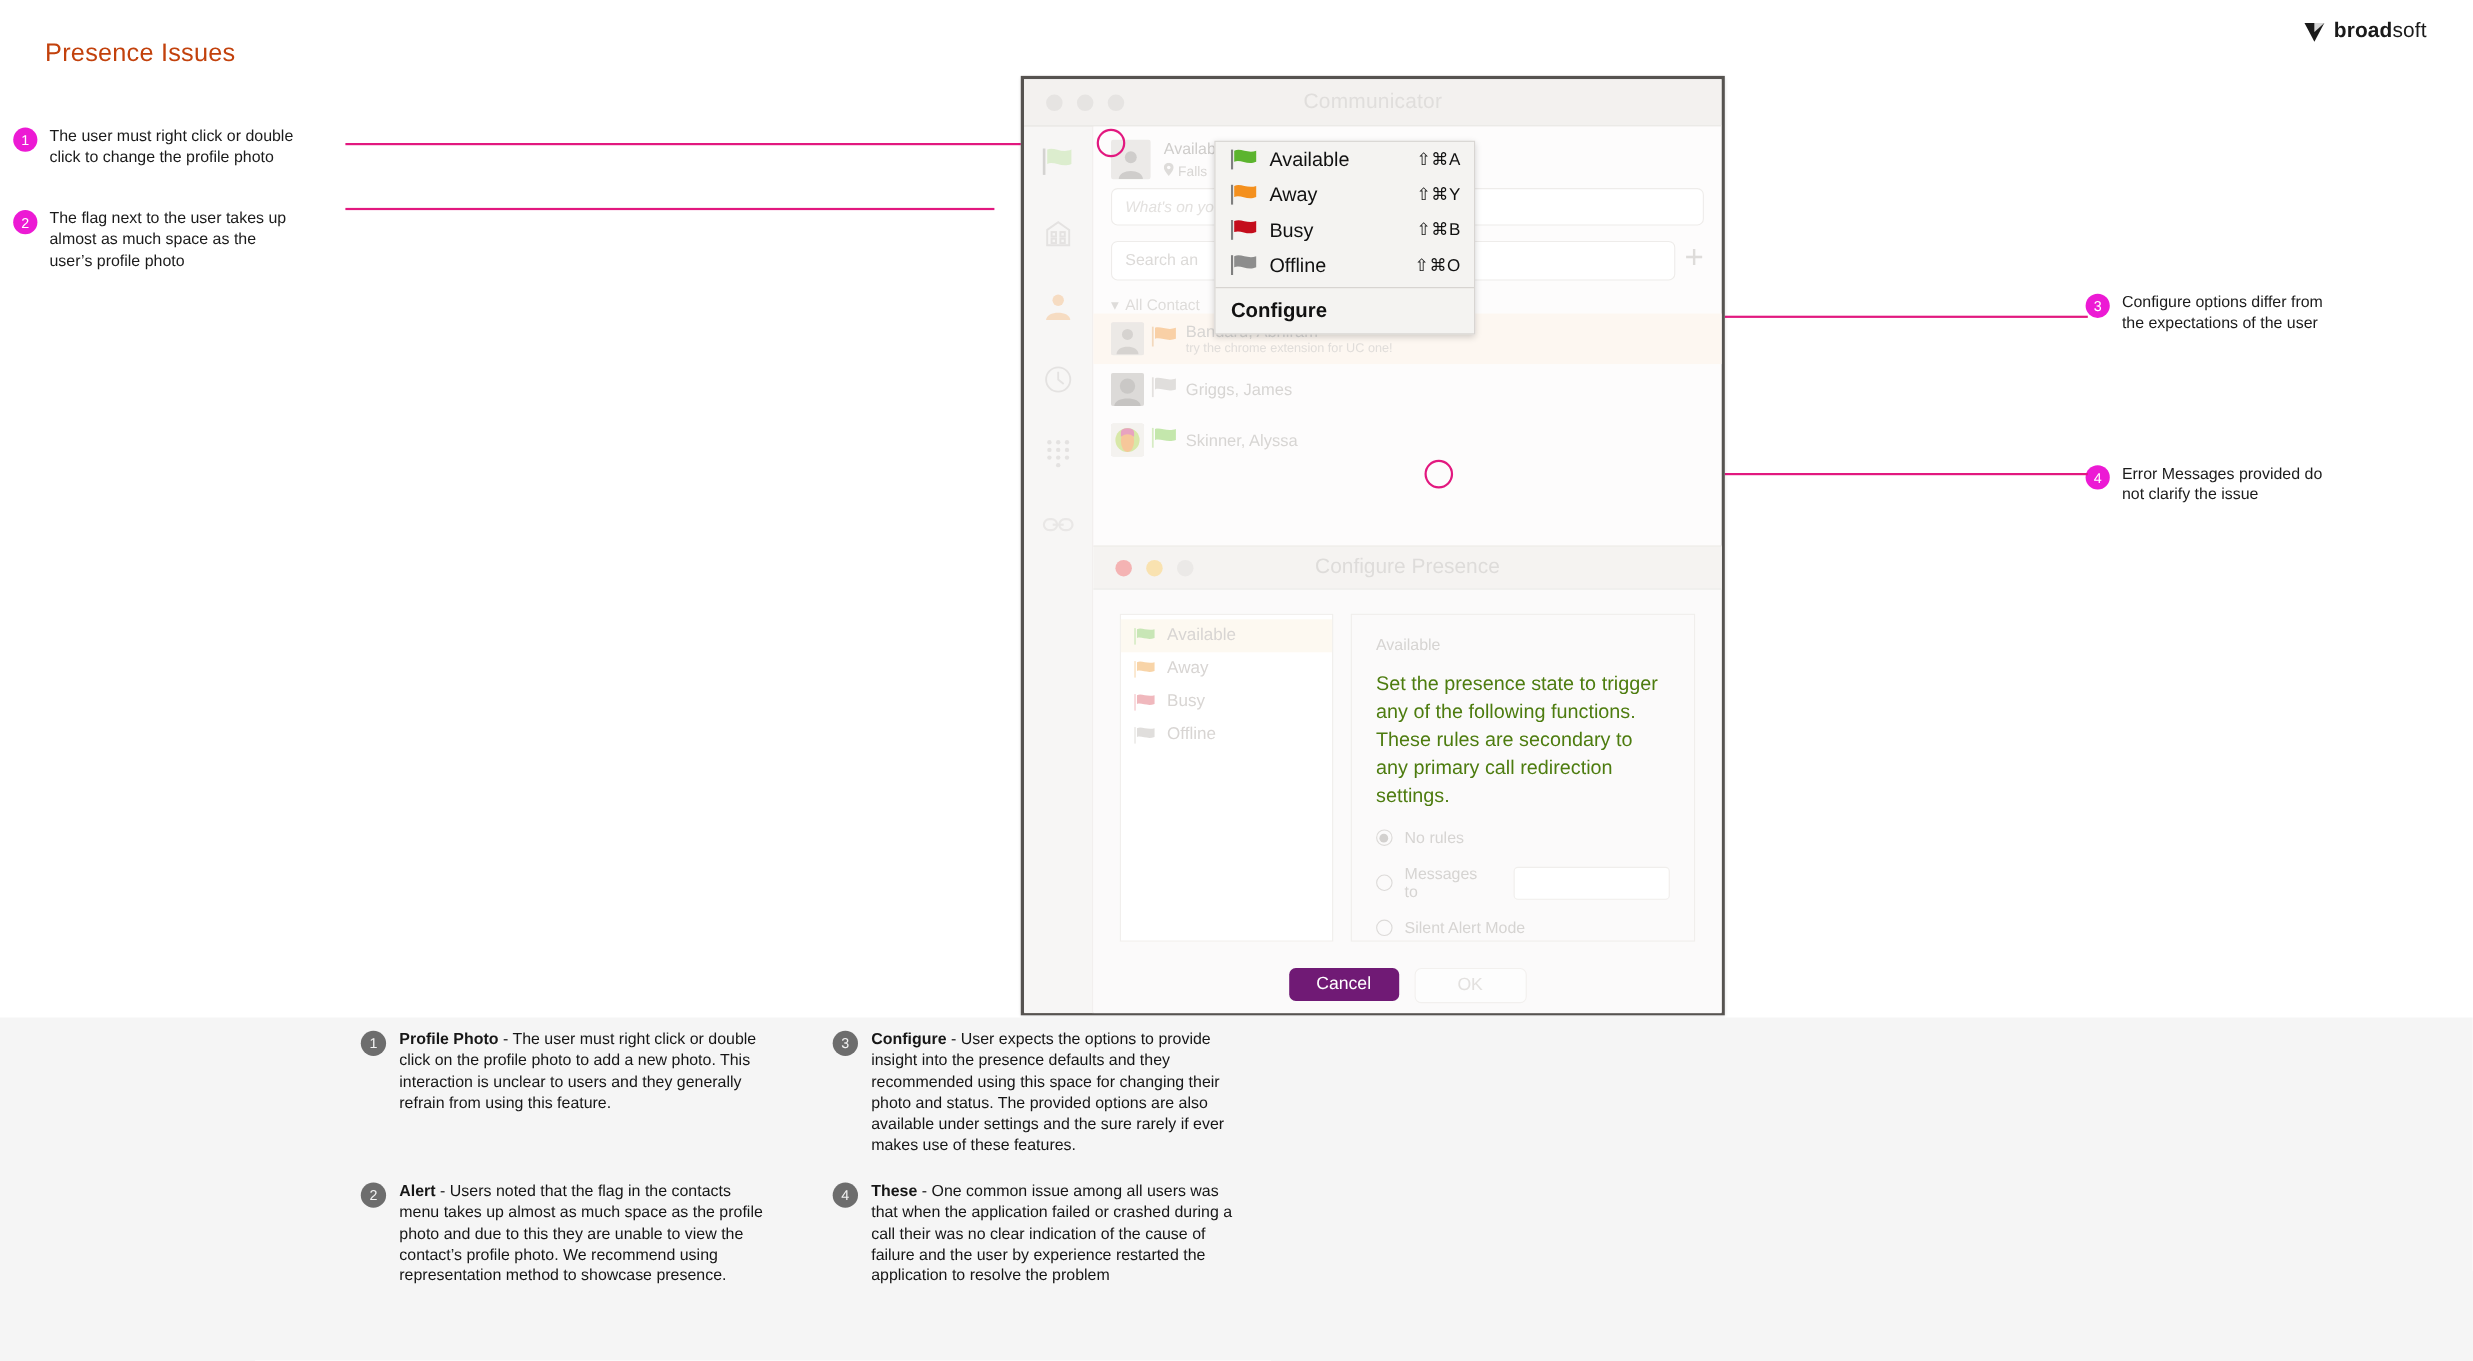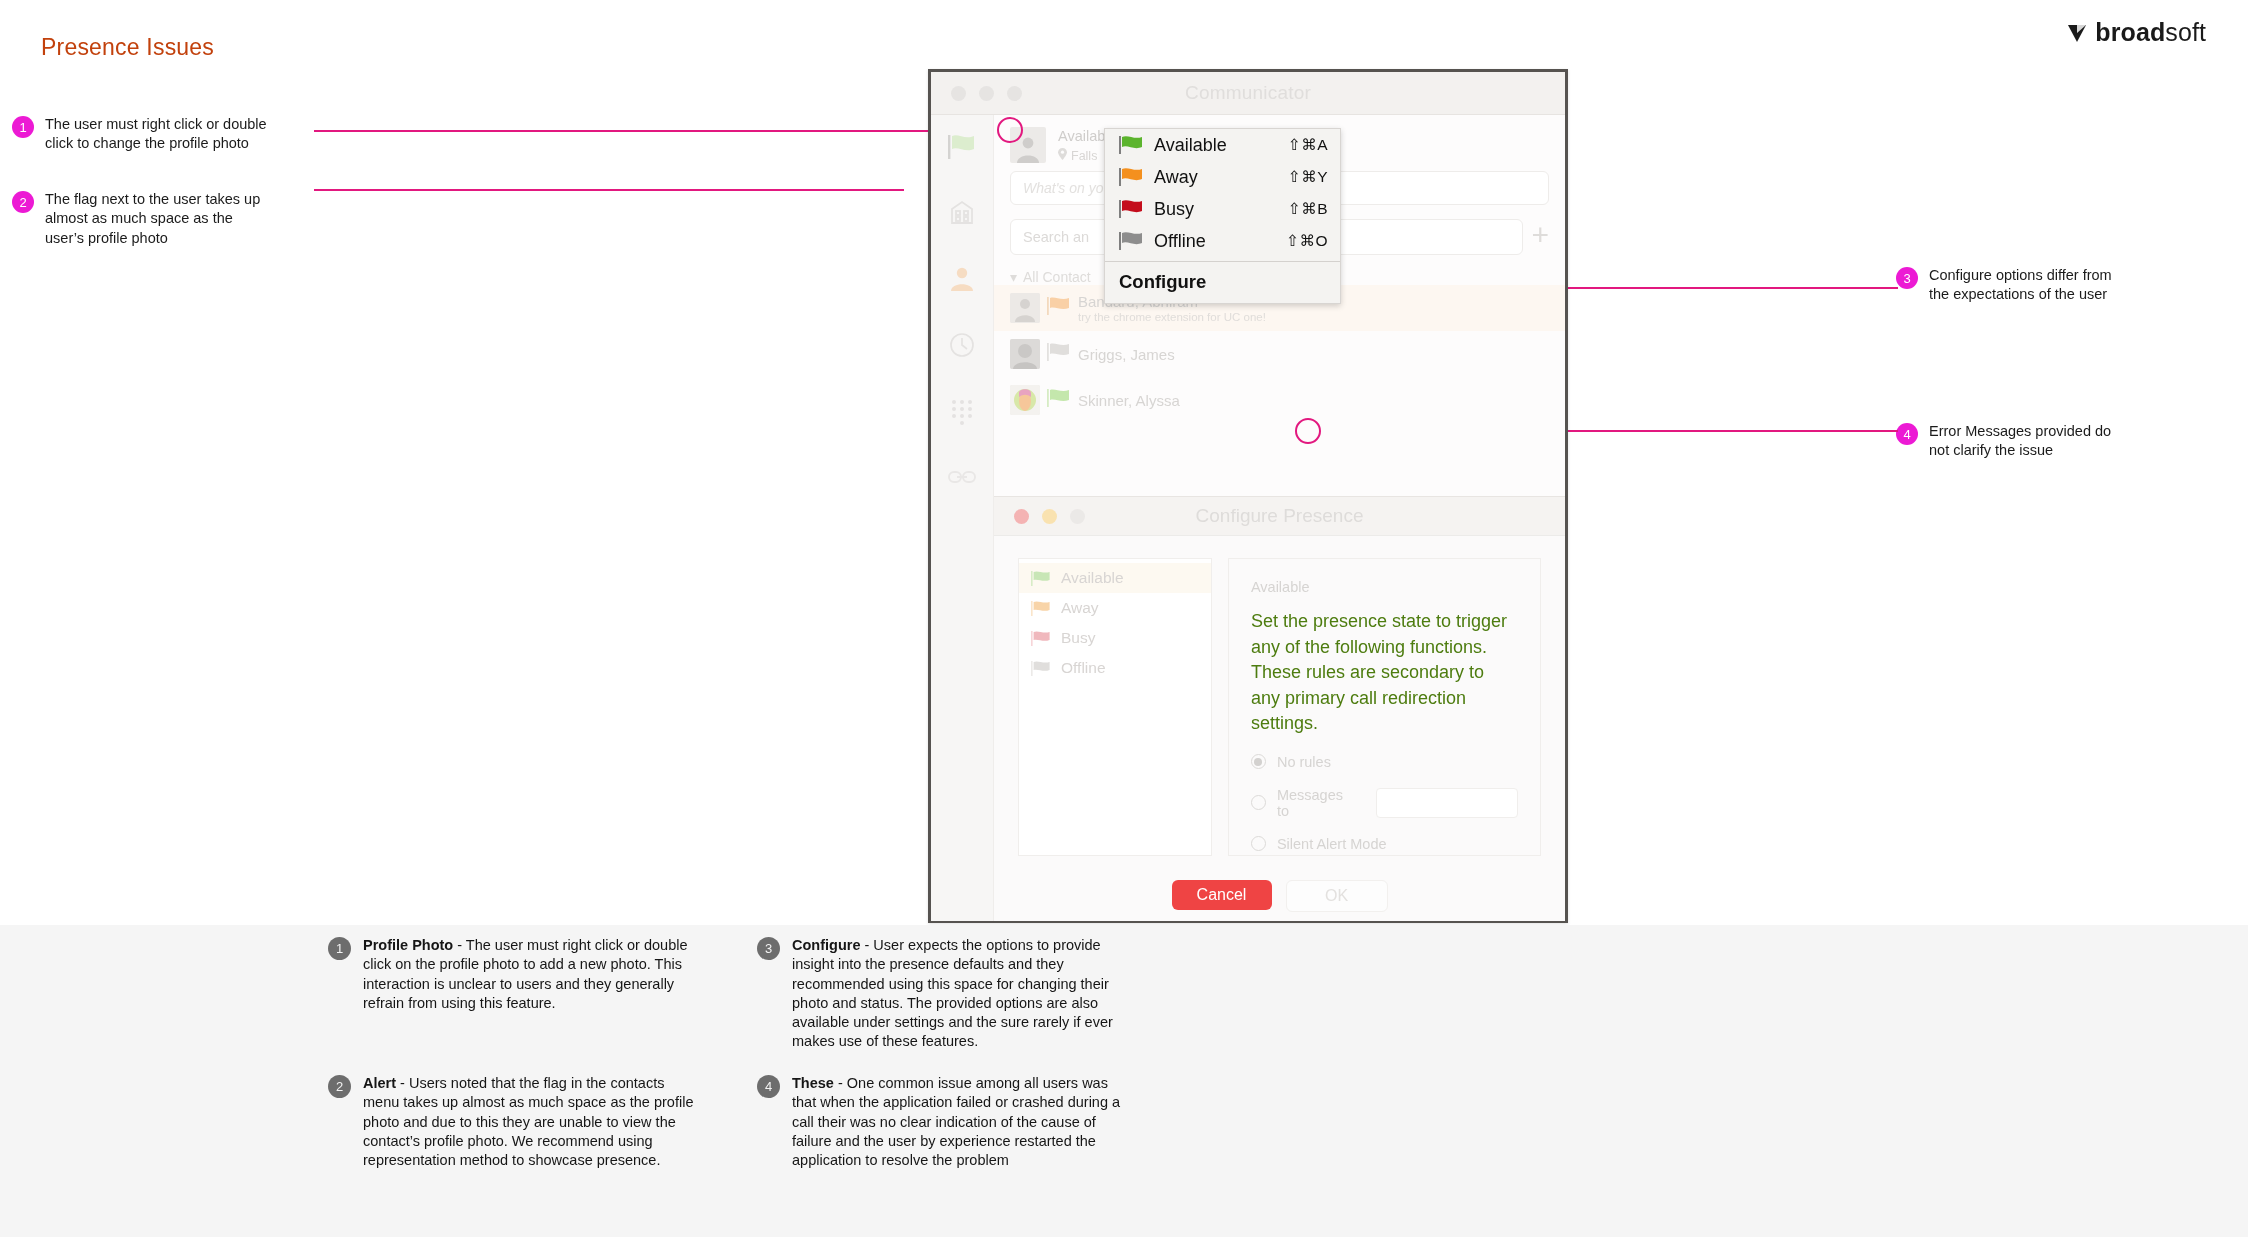--- a/index.html
+++ b/index.html
@@ -14,21 +14,21 @@
 
   
   .page-title{
     position:absolute;left:41px;top:34px;
     font-size:23px;color:#c2410c;font-weight:400;letter-spacing:.2px;
   }
 
   
   .logo{position:absolute;right:42px;top:18px;display:flex;align-items:center;gap:7px;}
   .logo svg{display:block;}
-  .logo-text{font-size:25px;color:#1a1a1a;letter-spacing:.1px;}
+  .logo-text{font-size:19px;color:#1a1a1a;letter-spacing:.1px;}
   .logo-text b{font-weight:700;}
   .logo-text span{font-weight:400;}
 
   
   .callout{position:absolute;display:flex;align-items:flex-start;gap:11px;}
   .bullet{
     width:22px;height:22px;border-radius:50%;
     background:#ec1ad4;color:#ffffff;
     font-size:13px;display:flex;align-items:center;justify-content:center;
     flex:0 0 22px;margin-top:1px;
@@ -142,21 +142,21 @@
   .radio-row{display:flex;align-items:center;gap:11px;margin-top:17px;}
   .radio{width:15px;height:15px;border-radius:50%;border:1.5px solid #dcdad8;box-sizing:border-box;
          display:flex;align-items:center;justify-content:center;flex:0 0 15px;}
   .radio .inner{width:8px;height:8px;border-radius:50%;background:#d3d1cf;}
   .radio-label{font-size:14.5px;color:#d6d4d2;}
   .fwd-input{width:150px;height:28px;background:#fff;border:1px solid #f0eeec;border-radius:4px;margin-left:12px;}
 
   .cfg-buttons{display:flex;justify-content:center;gap:14px;margin-top:24px;}
   .btn{height:30px;min-width:100px;border-radius:6px;display:flex;align-items:center;justify-content:center;
        font-size:16px;}
-  .btn-cancel{background:#ef4444;color:#ffffff;}
+  .btn-cancel{background:#701a75;color:#ffffff;}
   .btn-ok{background:#fdfdfd;border:1px solid #f2f0ee;color:#e3e1df;}
 
   
   .band{position:absolute;left:0;right:0;top:925px;bottom:0;background:#f5f5f5;}
   .note{position:absolute;display:flex;gap:12px;align-items:flex-start;}
   .note-bullet{
     width:23px;height:23px;border-radius:50%;background:#6d6d6d;color:#f2f2f2;
     font-size:13px;display:flex;align-items:center;justify-content:center;flex:0 0 23px;margin-top:1px;
   }
   .note-text{font-size:14.5px;line-height:1.33;color:#161616;max-width:340px;}

